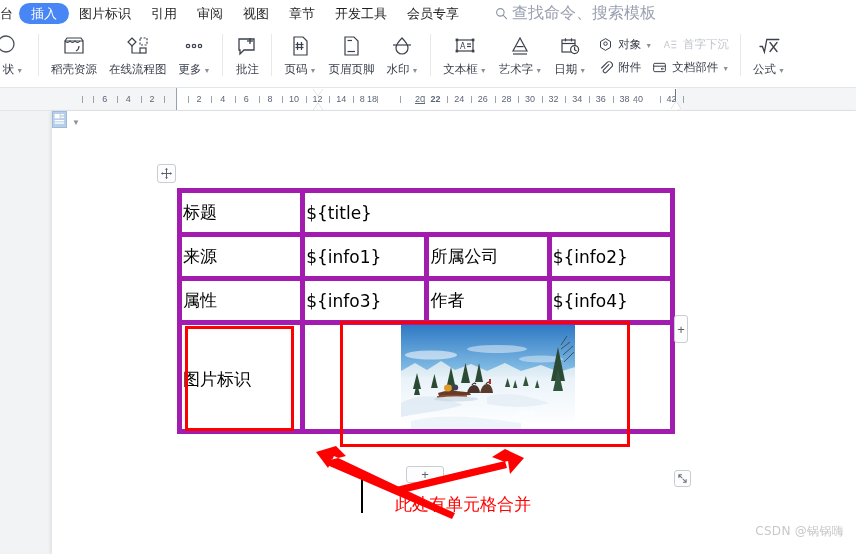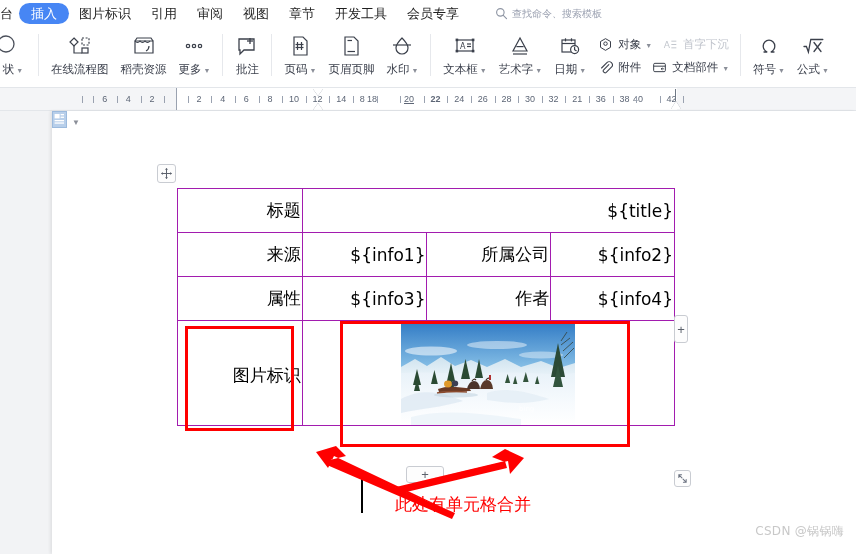--- a/index.html
+++ b/index.html
@@ -24,21 +24,21 @@
     padding:0 10px; height:21px; line-height:21px;
     display:inline-block; cursor:default;
   }
   .menu-item.clipped { padding-left:0; padding-right:6px; }
   .menu-item.active {
     background:#4786f4; color:#ffffff;
     border-radius:11px; padding:0 12px;
   }
   #search-area {
     display:flex; align-items:center; gap:4px;
-    margin-left:26px; color:#9aa0b0; font-size:10px;
+    margin-left:26px; color:#9aa0b0; font-size:16px;
   }
   #search-area svg { display:block; }
 
   
   #ribbon {
     position:absolute; left:0; top:27px; width:856px; height:61px;
     background:#ffffff;
     border-bottom:1px solid #e3e6ea;
     display:flex; align-items:flex-start;
     padding-top:3px;
@@ -108,22 +108,22 @@
   }
 
   
   #doc-table {
     position:absolute; left:125px; top:77px;
     width:498px;
     border-collapse:collapse;
     font-size:17px; color:#000;
   }
   #doc-table td {
-    border:1px solid #a21caf;
-    text-align:right; vertical-align:middle;
+    border:5px solid #a21caf;
+    text-align:left; vertical-align:middle;
     height:44px;
     font-family:"DejaVu Sans","Liberation Sans",sans-serif;
   }
   td.c1 { width:125px; }
   td.c2 { width:125px; }
   td.c3 { width:124px; }
   td.c4 { width:124px; }
   .cell-img { height:133px; vertical-align:top; padding:0; }
   .cell-tag { height:133px; vertical-align:top; text-align:center; padding-top:5px; }
 
@@ -207,41 +207,41 @@
           <i class="caret">▼</i>
         </span>
     </div>
   </div>
   <div class="rb-sep"></div>
 
   <div class="rb-group">
     <div class="rb-btn">
       <span class="rb-ico">
         <svg width="26" height="24" viewBox="0 0 26 24" fill="none" stroke="#3b404b" stroke-width="1.2">
+          <path d="M4 7h18v12H4z"></path>
+            <path d="M4 7l2-3h14l2 3"></path>
+            <path d="M4 7c1.6 2 3.4 2 5 0 1.6 2 3.4 2 5 0 1.6 2 3.4 2 5 0"></path>
+          <path d="M15 17c2-1 3-3 3-5" stroke="#3b404b"></path>
+        </svg>
+      </span>
+      <span class="rb-lbl">
+          <span>稻壳资源</span>
+        </span>
+    </div>
+    <div class="rb-btn">
+      <span class="rb-ico">
+        <svg width="26" height="24" viewBox="0 0 26 24" fill="none" stroke="#3b404b" stroke-width="1.2">
           <path d="M7 4l4 4-4 4-4-4z"></path>
             <rect x="15" y="4" width="7" height="7" stroke-dasharray="2 1.6"></rect>
           <rect x="15" y="14" width="6" height="5"></rect>
             <path d="M7 12v7h8"></path>
         </svg>
       </span>
       <span class="rb-lbl">
           <span>在线流程图</span>
-        </span>
-    </div>
-    <div class="rb-btn">
-      <span class="rb-ico">
-        <svg width="26" height="24" viewBox="0 0 26 24" fill="none" stroke="#3b404b" stroke-width="1.2">
-          <path d="M4 7h18v12H4z"></path>
-            <path d="M4 7l2-3h14l2 3"></path>
-            <path d="M4 7c1.6 2 3.4 2 5 0 1.6 2 3.4 2 5 0 1.6 2 3.4 2 5 0"></path>
-          <path d="M15 17c2-1 3-3 3-5" stroke="#3b404b"></path>
-        </svg>
-      </span>
-      <span class="rb-lbl">
-          <span>稻壳资源</span>
         </span>
     </div>
     <div class="rb-btn">
       <span class="rb-ico">
         <svg width="26" height="24" viewBox="0 0 26 24" fill="none" stroke="#3b404b" stroke-width="1.2">
           <circle cx="7" cy="12" r="1.7"></circle>
             <circle cx="13" cy="12" r="1.7"></circle>
             <circle cx="19" cy="12" r="1.7"></circle>
         </svg>
       </span>
@@ -404,31 +404,20 @@
           </svg>
         </span>
         <span>文档部件</span>
         <i class="caret">▼</i>
       </div>
     </div>
   </div>
   <div class="rb-sep"></div>
 
   <div class="rb-group">
-    <div class="rb-btn">
-      <span class="rb-ico">
-        <svg width="24" height="24" viewBox="0 0 24 24" fill="none" stroke="#3b404b" stroke-width="1.3" stroke-linecap="round">
-          <path d="M7 18h3.2c-2.6-1.4-4-3.3-4-5.8A5.8 5.8 0 0112 6.2a5.8 5.8 0 015.8 6c0 2.5-1.4 4.4-4 5.8H17"></path>
-        </svg>
-      </span>
-      <span class="rb-lbl">
-          <span>符号</span>
-          <i class="caret">▼</i>
-        </span>
-    </div>
     <div class="rb-btn">
       <span class="rb-ico">
         <svg width="26" height="24" viewBox="0 0 26 24" fill="none" stroke="#3b404b" stroke-width="1.3" stroke-linecap="round">
           <path d="M4 12.5l2.4 0 2 5.5 2.4-12.5h12"></path>
             <path d="M14 8.5l7 9M21 8.5l-7 9"></path>
         </svg>
       </span>
       <span class="rb-lbl">
           <span>公式</span>
           <i class="caret">▼</i>
@@ -471,42 +460,42 @@
       <span class="rt" style="left: 329.4px;"></span>
       <span class="rk" style="left: 336.2px; text-align: right;">14</span>
       <span class="rt" style="left: 329.4px;"></span>
       <span class="rt" style="left: 353px;"></span>
       <span class="rk" style="left: 359.8px;">8</span>
       <span class="rt" style="left: 353px;"></span>
       <span class="rt" style="left: 376.6px;"></span>
       <span class="rk" style="left: 367px;">18</span>
       <span class="rt" style="left: 376.6px;"></span>
       <span class="rt" style="left: 400.2px;"></span>
-      <span class="rk" style="left: 404px; text-decoration: underline;">20</span>
+      <span class="rk" style="left: 415px; text-decoration: underline;">20</span>
       <span class="rt" style="left: 400.2px;"></span>
       <span class="rt" style="left: 423.8px;"></span>
       <span class="rk" style="left: 430.6px; font-weight: bold;">22</span>
       <span class="rt" style="left: 423.8px;"></span>
       <span class="rt" style="left: 447.4px;"></span>
       <span class="rk" style="left: 454.2px;">24</span>
       <span class="rt" style="left: 447.4px;"></span>
       <span class="rt" style="left: 471px;"></span>
       <span class="rk" style="left: 477.8px;">26</span>
       <span class="rt" style="left: 471px;"></span>
       <span class="rt" style="left: 494.6px;"></span>
       <span class="rk" style="left: 501.4px;">28</span>
       <span class="rt" style="left: 494.6px;"></span>
       <span class="rt" style="left: 518.2px;"></span>
       <span class="rk" style="left: 525px;">30</span>
       <span class="rt" style="left: 518.2px;"></span>
       <span class="rt" style="left: 541.8px;"></span>
       <span class="rk" style="left: 548.6px;">32</span>
       <span class="rt" style="left: 541.8px;"></span>
       <span class="rt" style="left: 565.4px;"></span>
-      <span class="rk" style="left: 572.2px;">21</span>
+      <span class="rk" style="left: 572.2px;">34</span>
       <span class="rt" style="left: 565.4px;"></span>
       <span class="rt" style="left: 589px;"></span>
       <span class="rk" style="left: 595.8px;">36</span>
       <span class="rt" style="left: 589px;"></span>
       <span class="rt" style="left: 612.6px;"></span>
       <span class="rk" style="left: 619.4px;">38</span>
       <span class="rt" style="left: 612.6px;"></span>
       <span class="rt" style="left: 636.2px;"></span>
       <span class="rk" style="left: 633px;">40</span>
       <span class="rt" style="left: 636.2px;"></span>

